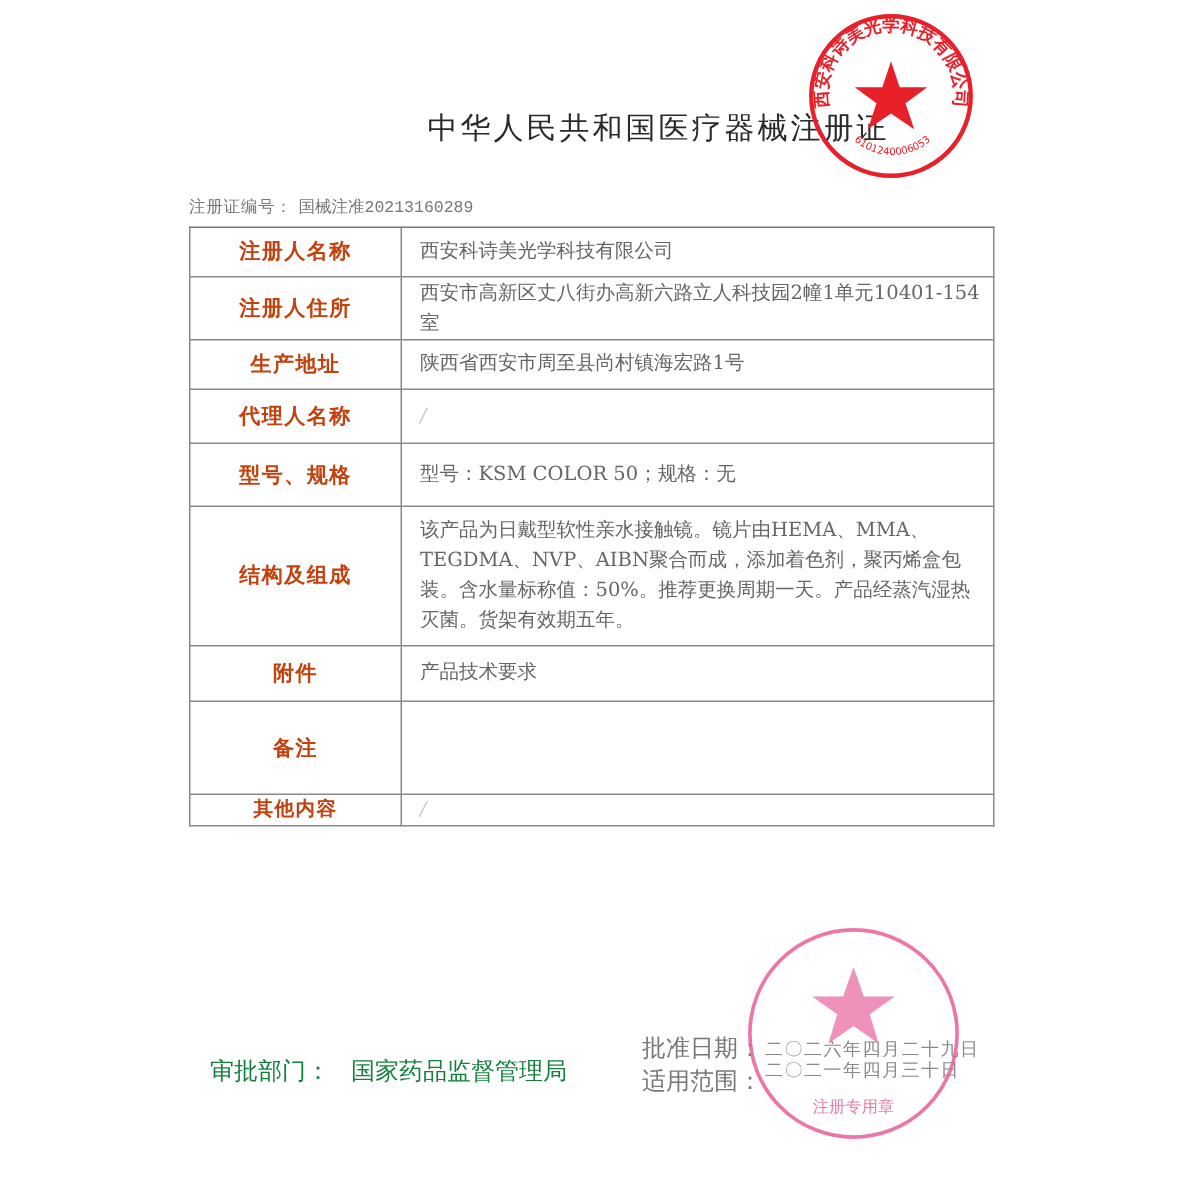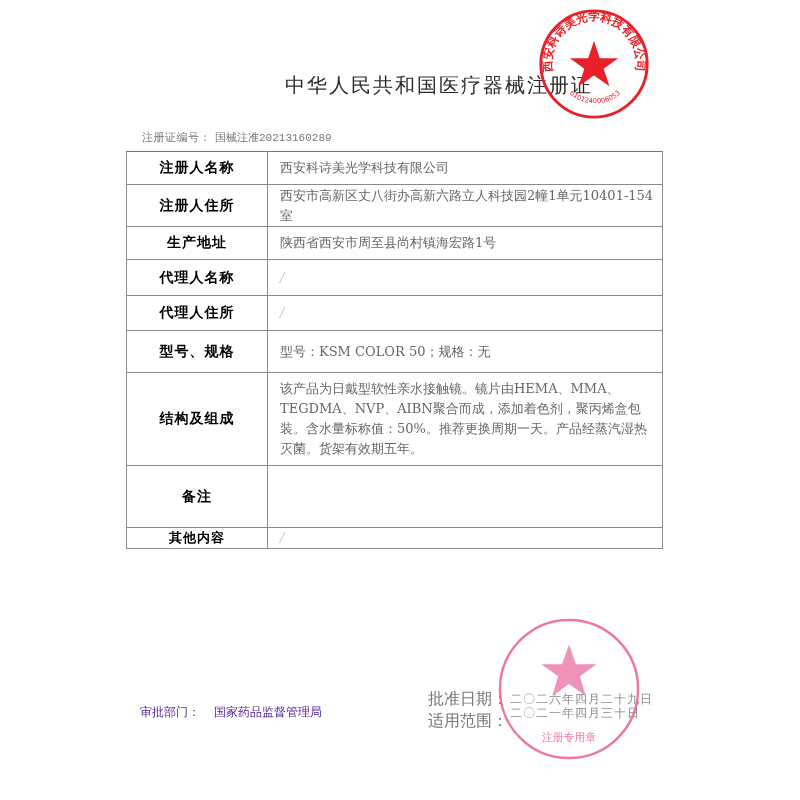--- a/index.html
+++ b/index.html
@@ -4,34 +4,34 @@
 <style>
   html, body { margin: 0; padding: 0; background: #ffffff; }
   body { width: 800px; height: 800px; position: relative; overflow: hidden;
          font-family: "DejaVu Serif", "Liberation Serif", serif; color: #333; }
 
   .title { position: absolute; left: 0; width: 800px; top: 72px; text-align: center;
            font-size: 20px; letter-spacing: 2px; color: #2a2a2a; padding-left: 0px; }
   .title span { display: inline-block; margin-left: 78px; }
 
   .regno { position: absolute; left: 126px; top: 130px; font-size: 11px; color: #777; }
-  .regno .lab { letter-spacing: 0.5px; margin-left: 16px; }
+  .regno .lab { letter-spacing: 0.5px; }
   .regno .val { margin-left: 4px; font-family: Liberation Mono, monospace; }
 
   table.cert { position: absolute; left: 126px; top: 151px; width: 537px;
                border-collapse: collapse; table-layout: fixed; }
   table.cert td { border: 1px solid #8a8a8a; padding: 0; vertical-align: middle; }
   table.cert tr.r-top td { border-top: 1.5px solid #777; }
   td.k { width: 140px; text-align: center; font-family: "DejaVu Sans", "Liberation Sans", sans-serif;
-         font-weight: bold; font-size: 14px; color: #000000; letter-spacing: 1px; }
+         font-weight: bold; font-size: 14px; color: #c2410c; letter-spacing: 1px; }
   td.v { padding-left: 12px !important; padding-right: 8px !important; font-size: 13px; color: #666;
          line-height: 20px; }
   td.v .slash { color: #c8c8c8; font-style: italic; }
 
-  .foot { position: absolute; font-size: 12px; color: #4c1d95; text-align: center; }
+  .foot { position: absolute; font-size: 16px; color: #15803d; text-align: center; }
   .foot .gap { display: inline-block; width: 14px; }
   .date-lab { position: absolute; font-size: 16px; color: #777; }
   .date-val { position: absolute; font-size: 12px; color: #8a8a8a; letter-spacing: 1px; }
 
   .stamp-red { position: absolute; left: 536px; top: 6px; width: 116px; height: 116px; }
   .stamp-pink { position: absolute; left: 495px; top: 615px; width: 148px; height: 148px; opacity: 0.85; }
 </style>
 </head>
 <body>
 
@@ -52,31 +52,31 @@
     <td class="v">西安市高新区丈八街办高新六路立人科技园2幢1单元10401-154室</td>
   </tr>
   <tr style="height:33px">
     <td class="k">生产地址</td>
     <td class="v">陕西省西安市周至县尚村镇海宏路1号</td>
   </tr>
   <tr style="height:36px">
     <td class="k">代理人名称</td>
     <td class="v"><span class="slash">/</span></td>
   </tr>
-  <tr style="height:35px">
-    <td class="k">代理人住所</td>
-    <td class="v"><span class="slash">/</span></td>
-  </tr>
   <tr style="height:42px">
     <td class="k">型号、规格</td>
     <td class="v">型号：KSM COLOR 50；规格：无</td>
   </tr>
   <tr style="height:93px">
     <td class="k">结构及组成</td>
     <td class="v">该产品为日戴型软性亲水接触镜。镜片由HEMA、MMA、TEGDMA、NVP、AIBN聚合而成，添加着色剂，聚丙烯盒包装。含水量标称值：50%。推荐更换周期一天。产品经蒸汽湿热灭菌。货架有效期五年。</td>
+  </tr>
+  <tr style="height:37px">
+    <td class="k">附件</td>
+    <td class="v">产品技术要求</td>
   </tr>
   <tr style="height:62px">
     <td class="k">备注</td>
     <td class="v"></td>
   </tr>
   <tr style="height:21px">
     <td class="k" style="font-size:13px;line-height:14px">其他内容</td>
     <td class="v" style="line-height:14px"><span class="slash">/</span></td>
   </tr>
 </tbody>

